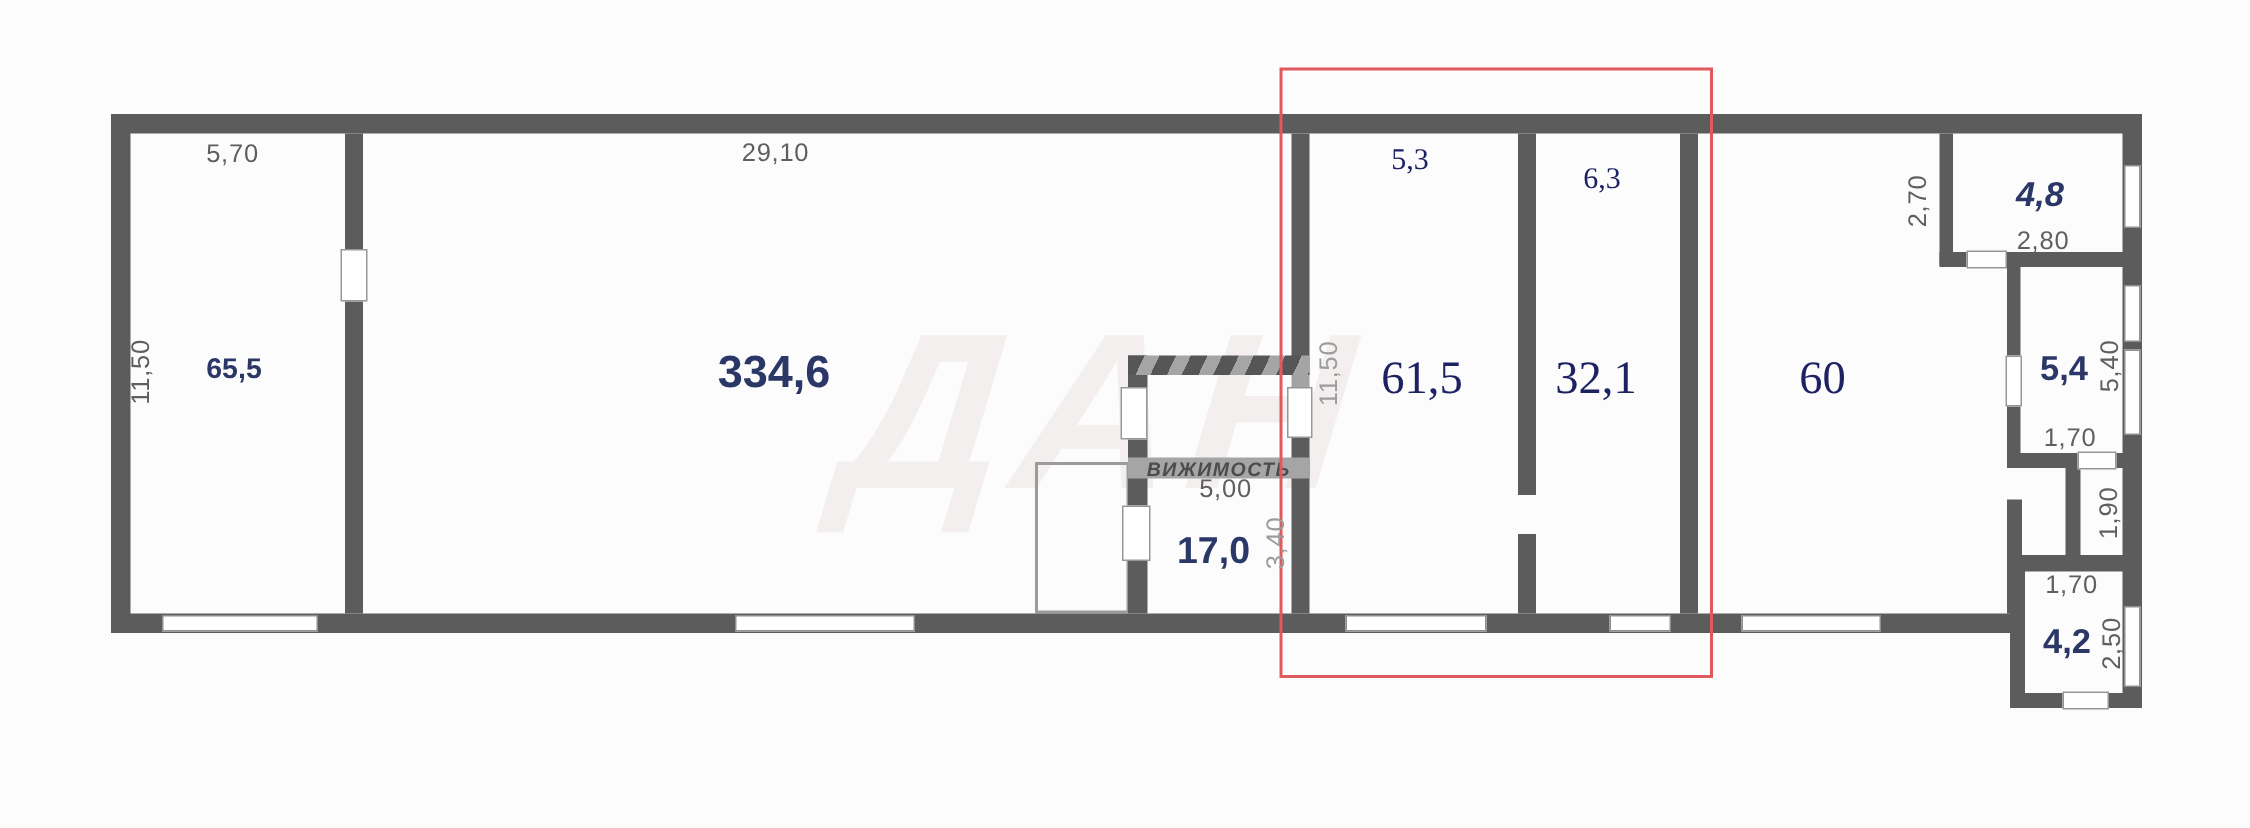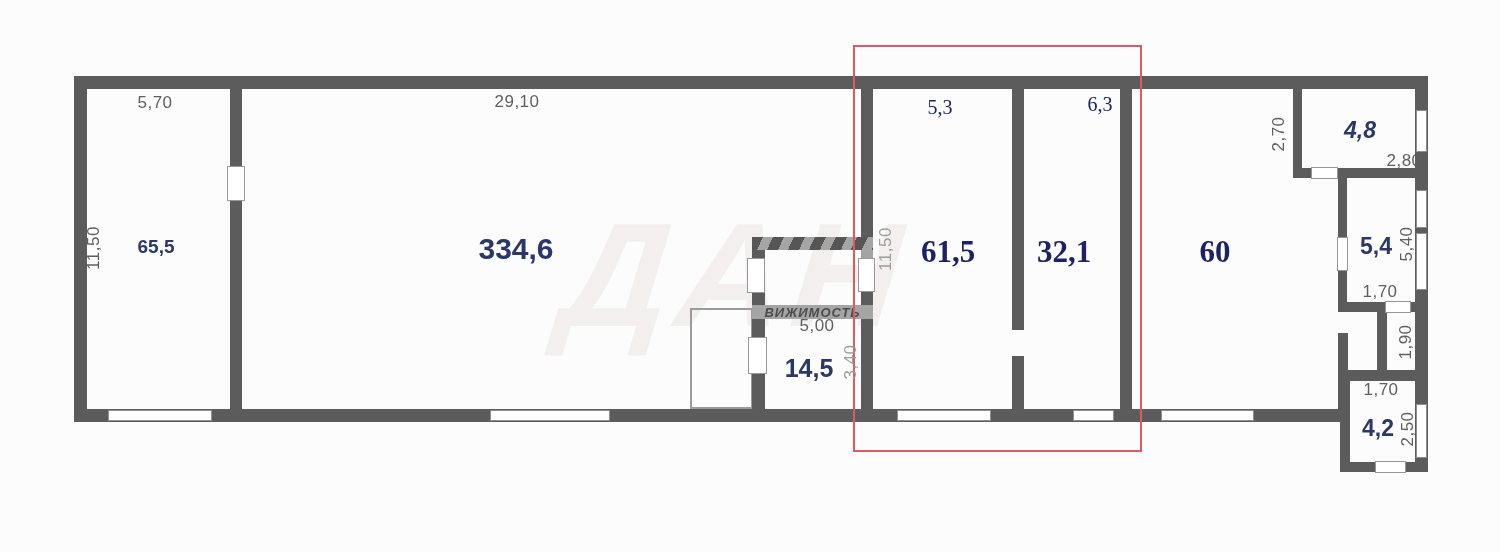--- a/index.html
+++ b/index.html
@@ -14,21 +14,21 @@
   .window{position:absolute;background:#ffffff;border:1px solid #8f8f8f;box-sizing:border-box;z-index:12;}
   .door{position:absolute;background:#ffffff;border:1px solid #979797;box-sizing:border-box;z-index:13;}
   .porch{position:absolute;border:2px solid #9b9b9b;box-sizing:border-box;background:transparent;z-index:5;}
   .highlight{position:absolute;border:2px solid #e0595c;box-sizing:border-box;z-index:15;background:transparent;}
   .lbl{position:absolute;transform:translate(-50%,-50%);white-space:nowrap;z-index:20;}
   .lbl.rot{transform:translate(-50%,-50%) rotate(-90deg);}
   .dim{font-size:17px;color:#5f5f5f;letter-spacing:0.5px;}
   .dim-light{color:#9c9c9c;}
   .dim-serif{font-family:"Liberation Serif",serif;font-size:20px;color:#1d2263;}
   .area-sans{font-weight:bold;color:#2b3766;}
-  .area-serif{font-family:"Liberation Serif",serif;font-weight:bold;color:#1d2263;font-size:31px;}
+  .area-serif{font-family:"Liberation Serif",serif;font-weight:normal;color:#1d2263;font-size:31px;}
   .wm-big{position:absolute;left:563px;top:190px;z-index:1;font-style:italic;font-weight:900;
           font-size:148px;letter-spacing:8px;color:#f3efef;transform:skewX(-6deg);
           font-family:"Liberation Sans",sans-serif;user-select:none;}
 </style>
 </head>
 <body>
 
 <div class="plan">
 
   <div class="wm-big">ДАН</div>
@@ -80,37 +80,37 @@
   <div class="door" style="left:858px;top:258px;width:17px;height:34px;"></div>
   <div class="door" style="left:1311px;top:167px;width:27px;height:12px;"></div>
   <div class="door" style="left:1337px;top:237px;width:11px;height:34px;"></div>
   <div class="door" style="left:1385px;top:301px;width:26px;height:12px;"></div>
   <div class="door" style="left:1375px;top:461px;width:31px;height:12px;"></div>
 
   <div class="highlight" style="left:853px;top:45px;width:289px;height:407px;"></div>
 
   <div class="lbl area-sans" style="left:156px;top:247px;font-size:19px;">65,5</div>
   <div class="lbl area-sans" style="left:516px;top:249px;font-size:30px;">334,6</div>
-  <div class="lbl area-sans" style="left:809px;top:368px;font-size:25px;">14,5</div>
+  <div class="lbl area-sans" style="left:809px;top:368px;font-size:25px;">17,0</div>
   <div class="lbl area-serif" style="left:948px;top:252px;">61,5</div>
   <div class="lbl area-serif" style="left:1064px;top:252px;">32,1</div>
   <div class="lbl area-serif" style="left:1215px;top:252px;">60</div>
   <div class="lbl area-sans" style="left:1360px;top:130px;font-size:23px;font-style:italic;">4,8</div>
   <div class="lbl area-sans" style="left:1376px;top:246px;font-size:23px;">5,4</div>
   <div class="lbl area-sans" style="left:1378px;top:428px;font-size:23px;">4,2</div>
 
   <div class="lbl dim" style="left:155px;top:103px;">5,70</div>
   <div class="lbl dim rot" style="left:94px;top:248px;">11,50</div>
   <div class="lbl dim" style="left:517px;top:102px;text-align:right;">29,10</div>
   <div class="lbl dim" style="left:817px;top:326px;">5,00</div>
   <div class="lbl dim rot dim-light" style="left:851px;top:362px;">3,40</div>
   <div class="lbl dim-serif" style="left:940px;top:107px;">5,3</div>
   <div class="lbl dim rot dim-light" style="left:886px;top:249px;">11,50</div>
-  <div class="lbl dim-serif" style="left:1068px;top:104px;margin-left:32px;">6,3</div>
+  <div class="lbl dim-serif" style="left:1068px;top:120px;">6,3</div>
   <div class="lbl dim rot" style="left:1279px;top:134px;">2,70</div>
-  <div class="lbl dim" style="left:1362px;top:161px;margin-left:42px;">2,80</div>
+  <div class="lbl dim" style="left:1362px;top:161px;">2,80</div>
   <div class="lbl dim rot" style="left:1407px;top:244px;">5,40</div>
   <div class="lbl dim" style="left:1380px;top:292px;">1,70</div>
   <div class="lbl dim rot" style="left:1406px;top:342px;">1,90</div>
   <div class="lbl dim" style="left:1381px;top:390px;">1,70</div>
   <div class="lbl dim rot" style="left:1408px;top:429px;">2,50</div>
 
 </div>
 
 </body></html>

